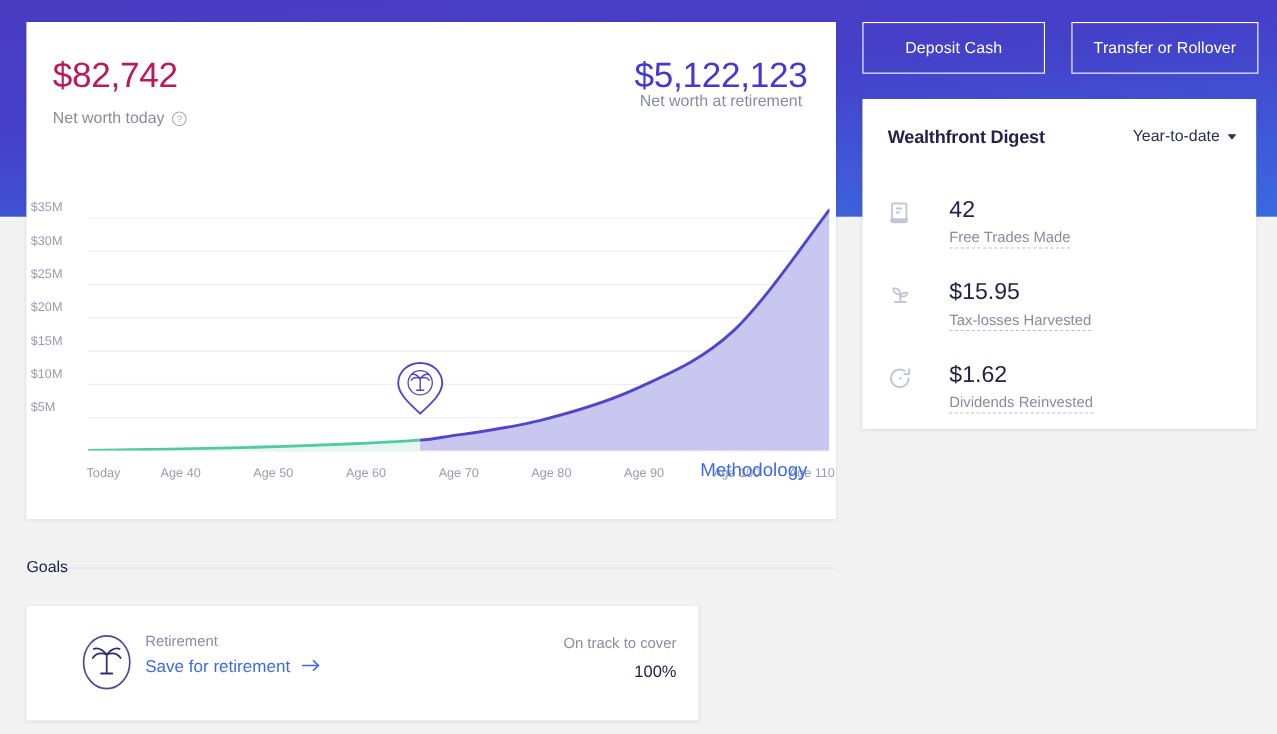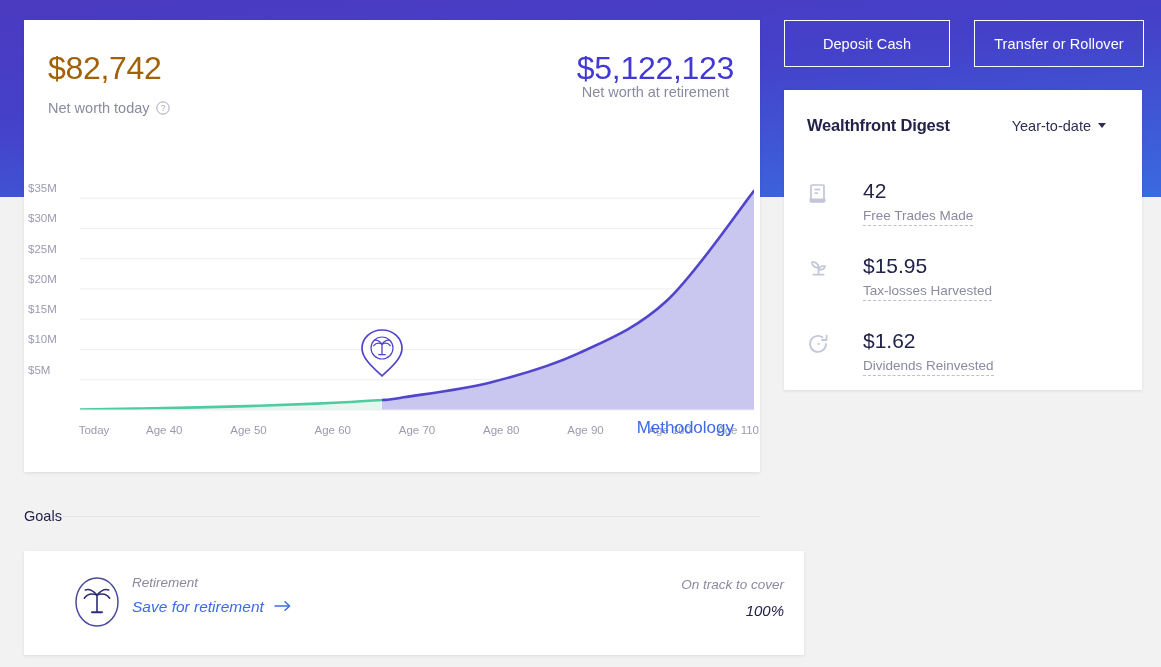--- a/index.html
+++ b/index.html
@@ -18,21 +18,21 @@
   }
 
   
   .main-card {
     position:absolute; left:24px; top:20px; width:736px; height:452px;
     background:#fff; box-shadow:0 1px 3px rgba(30,30,60,.10);
   }
   .nw-row { position:absolute; left:0; top:0; width:736px; height:120px; }
   .nw-today { position:absolute; left:24px; top:32px; }
   .nw-today .amount {
-    font-size:32px; letter-spacing:-0.3px; color:#a16207; font-weight:400; line-height:1;
+    font-size:32px; letter-spacing:-0.3px; color:#be185d; font-weight:400; line-height:1;
   }
   .nw-today .label {
     margin-top:16px; font-size:14.5px; color:#8a8aa0; display:flex; align-items:center; gap:6px;
   }
   .help-ico { display:inline-block; width:14px; height:14px; }
   .nw-ret { position:absolute; right:26px; top:32px; text-align:center; }
   .nw-ret .amount {
     font-size:32px; letter-spacing:-0.3px; color:#4338d4; font-weight:400; line-height:1;
   }
   .nw-ret .label { font-size:14.5px; color:#8a8aa0; }
@@ -55,44 +55,44 @@
     cursor:pointer; display:flex; align-items:center; justify-content:center; letter-spacing:.1px;
   }
   #btn-deposit { left:0; width:166px; }
   #btn-transfer { left:190px; width:170px; }
 
   .digest-card {
     position:absolute; left:784px; top:90px; width:358px; height:300px;
     background:#fff; box-shadow:0 1px 3px rgba(30,30,60,.10);
   }
   .digest-head {
-    position:absolute; left:23px; top:26px; right:36px;
-    display:flex; align-items:center; justify-content:space-between;
+    position:absolute; left:23px; top:26px; right:18px;
+    display:flex; align-items:flex-start; justify-content:space-between;
   }
   .digest-title { font-size:16.5px; color:#22224a; font-weight:bold; letter-spacing:-.2px;}
   .digest-period { font-size:14.5px; color:#2d2d55; display:flex; align-items:center; gap:7px; cursor:pointer;}
   .caret { width:0;height:0;border-left:4.5px solid transparent;border-right:4.5px solid transparent;border-top:5px solid #2d2d55;}
 
   .digest-list { position:absolute; left:23px; top:90px; right:20px; }
   .digest-item { position:relative; height:75px; }
   .digest-ico { position:absolute; left:0; top:2px; width:24px; height:24px; }
   .digest-val { position:absolute; left:56px; top:-4px; font-size:21px; color:#22224a; line-height:1.4;}
   .digest-cap {
     position:absolute; left:56px; top:28px; font-size:13.5px; color:#8a8aa0;
     border-bottom:1px dashed #bfbfcf; padding-bottom:2px; cursor:help;
   }
 
   
   .goals-head { position:absolute; left:24px; top:508px; width:736px; display:flex; align-items:center; justify-content:space-between;}
   .goals-title { font-size:14.5px; color:#22224a; }
   .goals-rule { flex:1; height:1px; background:#e2e2e8; }
 
   .goal-card {
-    position:absolute; left:24px; top:551px; width:780px; height:104px;
-    background:#fff; box-shadow:0 1px 3px rgba(30,30,60,.10);font-style:italic;
+    position:absolute; left:24px; top:551px; width:611px; height:104px;
+    background:#fff; box-shadow:0 1px 3px rgba(30,30,60,.10);
   }
   .goal-ico { position:absolute; left:49px; top:25px; width:48px; height:52px; }
   .goal-text { position:absolute; left:108px; top:24px; }
   .goal-kind { font-size:13.5px; color:#8a8aa0; }
   .goal-link { margin-top:8px; font-size:15.5px; color:#3d6ae8; display:flex; align-items:center; gap:10px; cursor:pointer;}
   .goal-right { position:absolute; right:20px; top:26px; text-align:right; }
   .goal-status { font-size:13.5px; color:#8a8aa0; }
   .goal-pct { margin-top:10px; font-size:15px; color:#22224a; }
 </style>
 </head>

